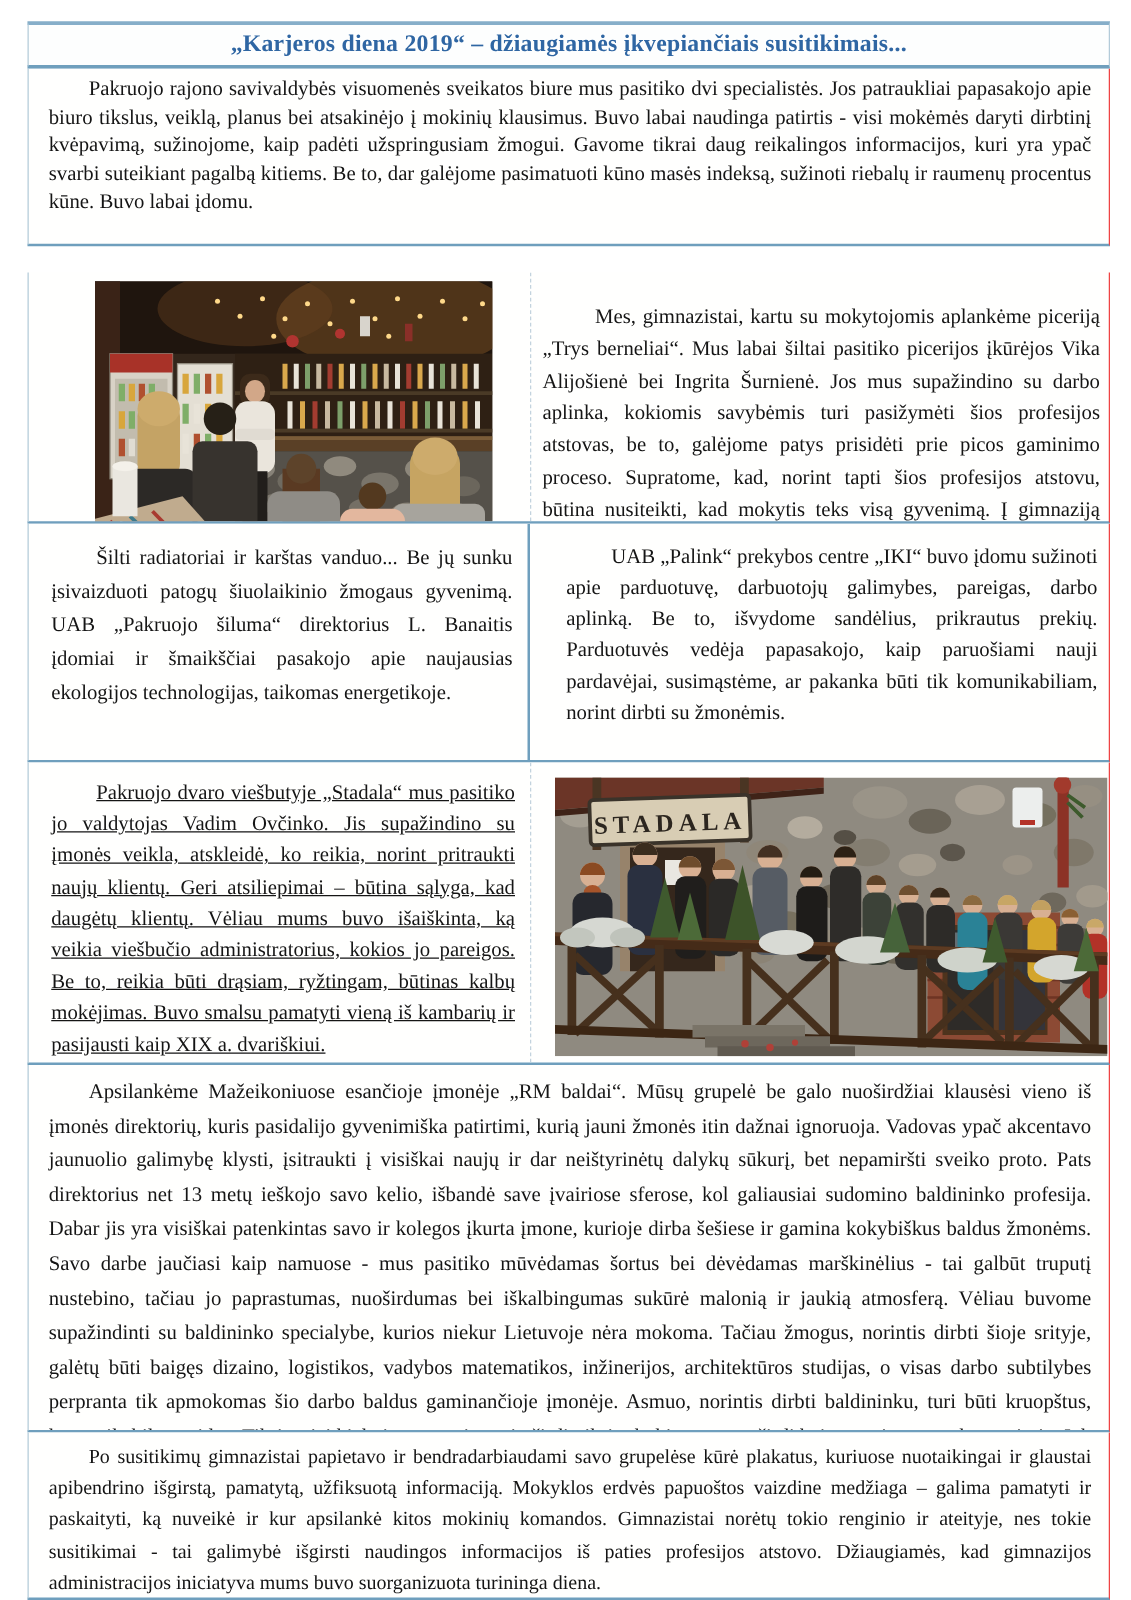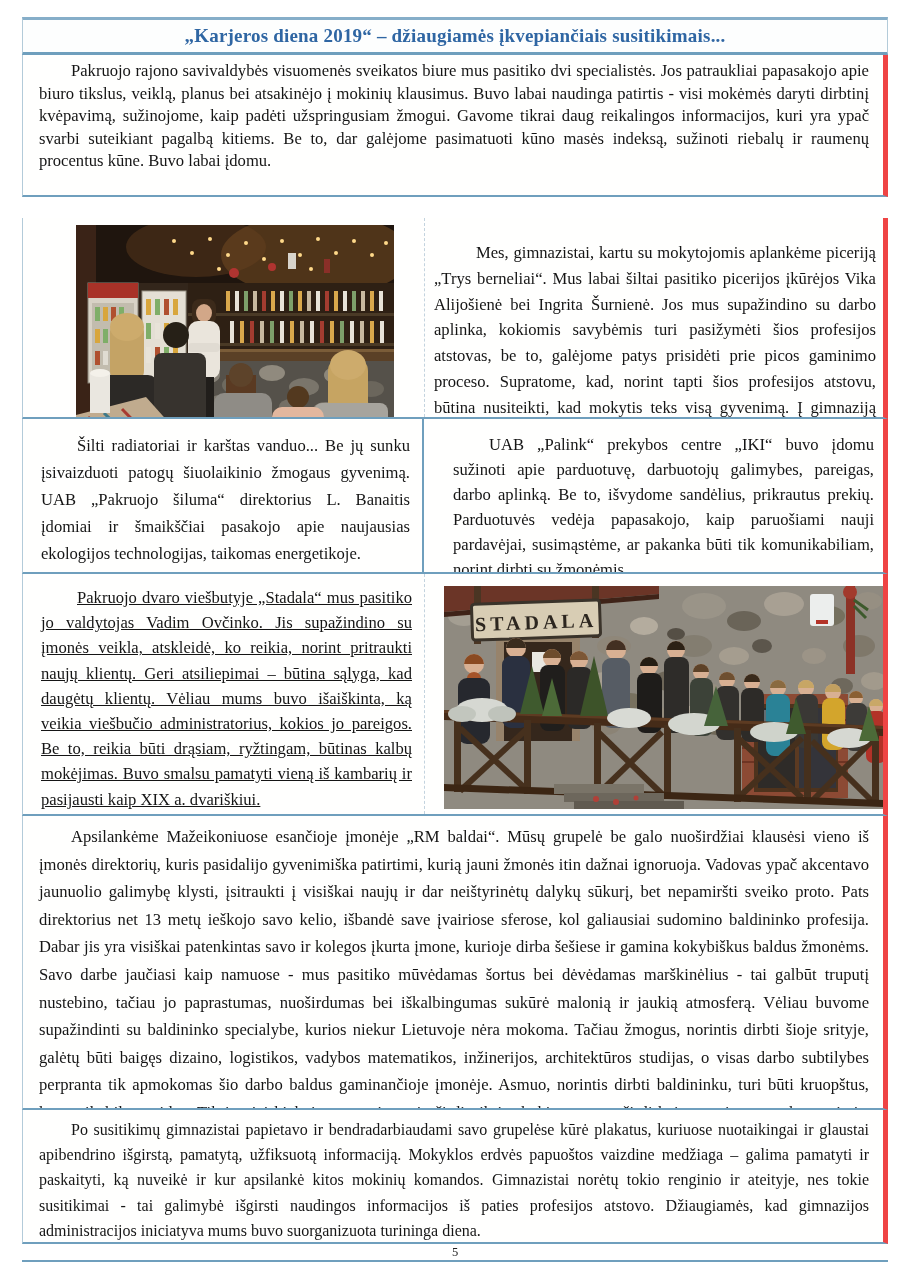--- a/index.html
+++ b/index.html
@@ -5,32 +5,32 @@
   html,body{margin:0;padding:0;background:#ffffff;}
   .page{position:relative;width:905px;height:1280px;background:#ffffff;overflow:hidden;
         font-family:"Liberation Serif","DejaVu Serif",serif;color:#151515;}
   .doc{position:absolute;left:22px;top:17px;width:866px;}
   .titlebox{box-sizing:border-box;height:38px;
     border-top:3px solid #86aec9;border-bottom:3px solid #6f9fbd;
     border-left:1px solid #b3cbd9;border-right:1px solid #b3cbd9;
     display:flex;align-items:center;justify-content:center;background:#fdfefe;}
   .title{font-weight:bold;font-size:19px;color:#2f66a3;letter-spacing:.2px;}
   .row{box-sizing:border-box;position:relative;overflow:hidden;
-    border-left:1px solid #b3cbd9;border-right:5px solid #ef4444;
+    border-left:1px solid #b3cbd9;border-right:1px solid #ef4444;
     border-bottom:2px solid #6f9fbd;background:#fffffe;}
   p.just{margin:0;text-align:justify;text-justify:inter-word;}
   .r1{height:142px;padding:5px 14px 0 16px;font-size:16.6px;line-height:22.6px;}
   .r1 p{text-indent:32px;}
   .r2{height:201px;display:flex;margin-top:21px;}
   .cell{box-sizing:border-box;position:relative;overflow:hidden;}
   .r2 .photo-cell{width:402px;border-right:1px dashed #c3d3de;}
   .r2 .photo-cell svg{position:absolute;left:53px;top:7px;}
   .r2 .text-cell{flex:1;padding:22px 7px 0 9px;font-size:16.6px;line-height:25.8px;}
   .r2 .text-cell p{text-indent:42px;}
-  .r3{height:155px;display:flex;font-size:16.6px;}
+  .r3{height:191px;display:flex;font-size:16.6px;}
   .r3 .left{width:401px;border-right:2px solid #6f9fbd;padding:13px 12px 0 18px;line-height:27px;}
   .r3 .right{flex:1;padding:13px 9px 0 29px;line-height:25px;}
   .r3 p{text-indent:36px;}
   .r4{height:242px;display:flex;font-size:16.6px;}
   .r4 .left{width:402px;border-right:1px dashed #c3d3de;padding:11px 12px 0 18px;line-height:25.2px;}
   .r4 .left p{text-indent:36px;text-decoration:underline;}
   .r4 .right{flex:1;}
   .r4 .right svg{position:absolute;left:19px;top:12px;}
   .r5{height:294px;padding:7px 14px 0 16px;font-size:16.6px;line-height:27.6px;}
   .r5 p{text-indent:32px;}

